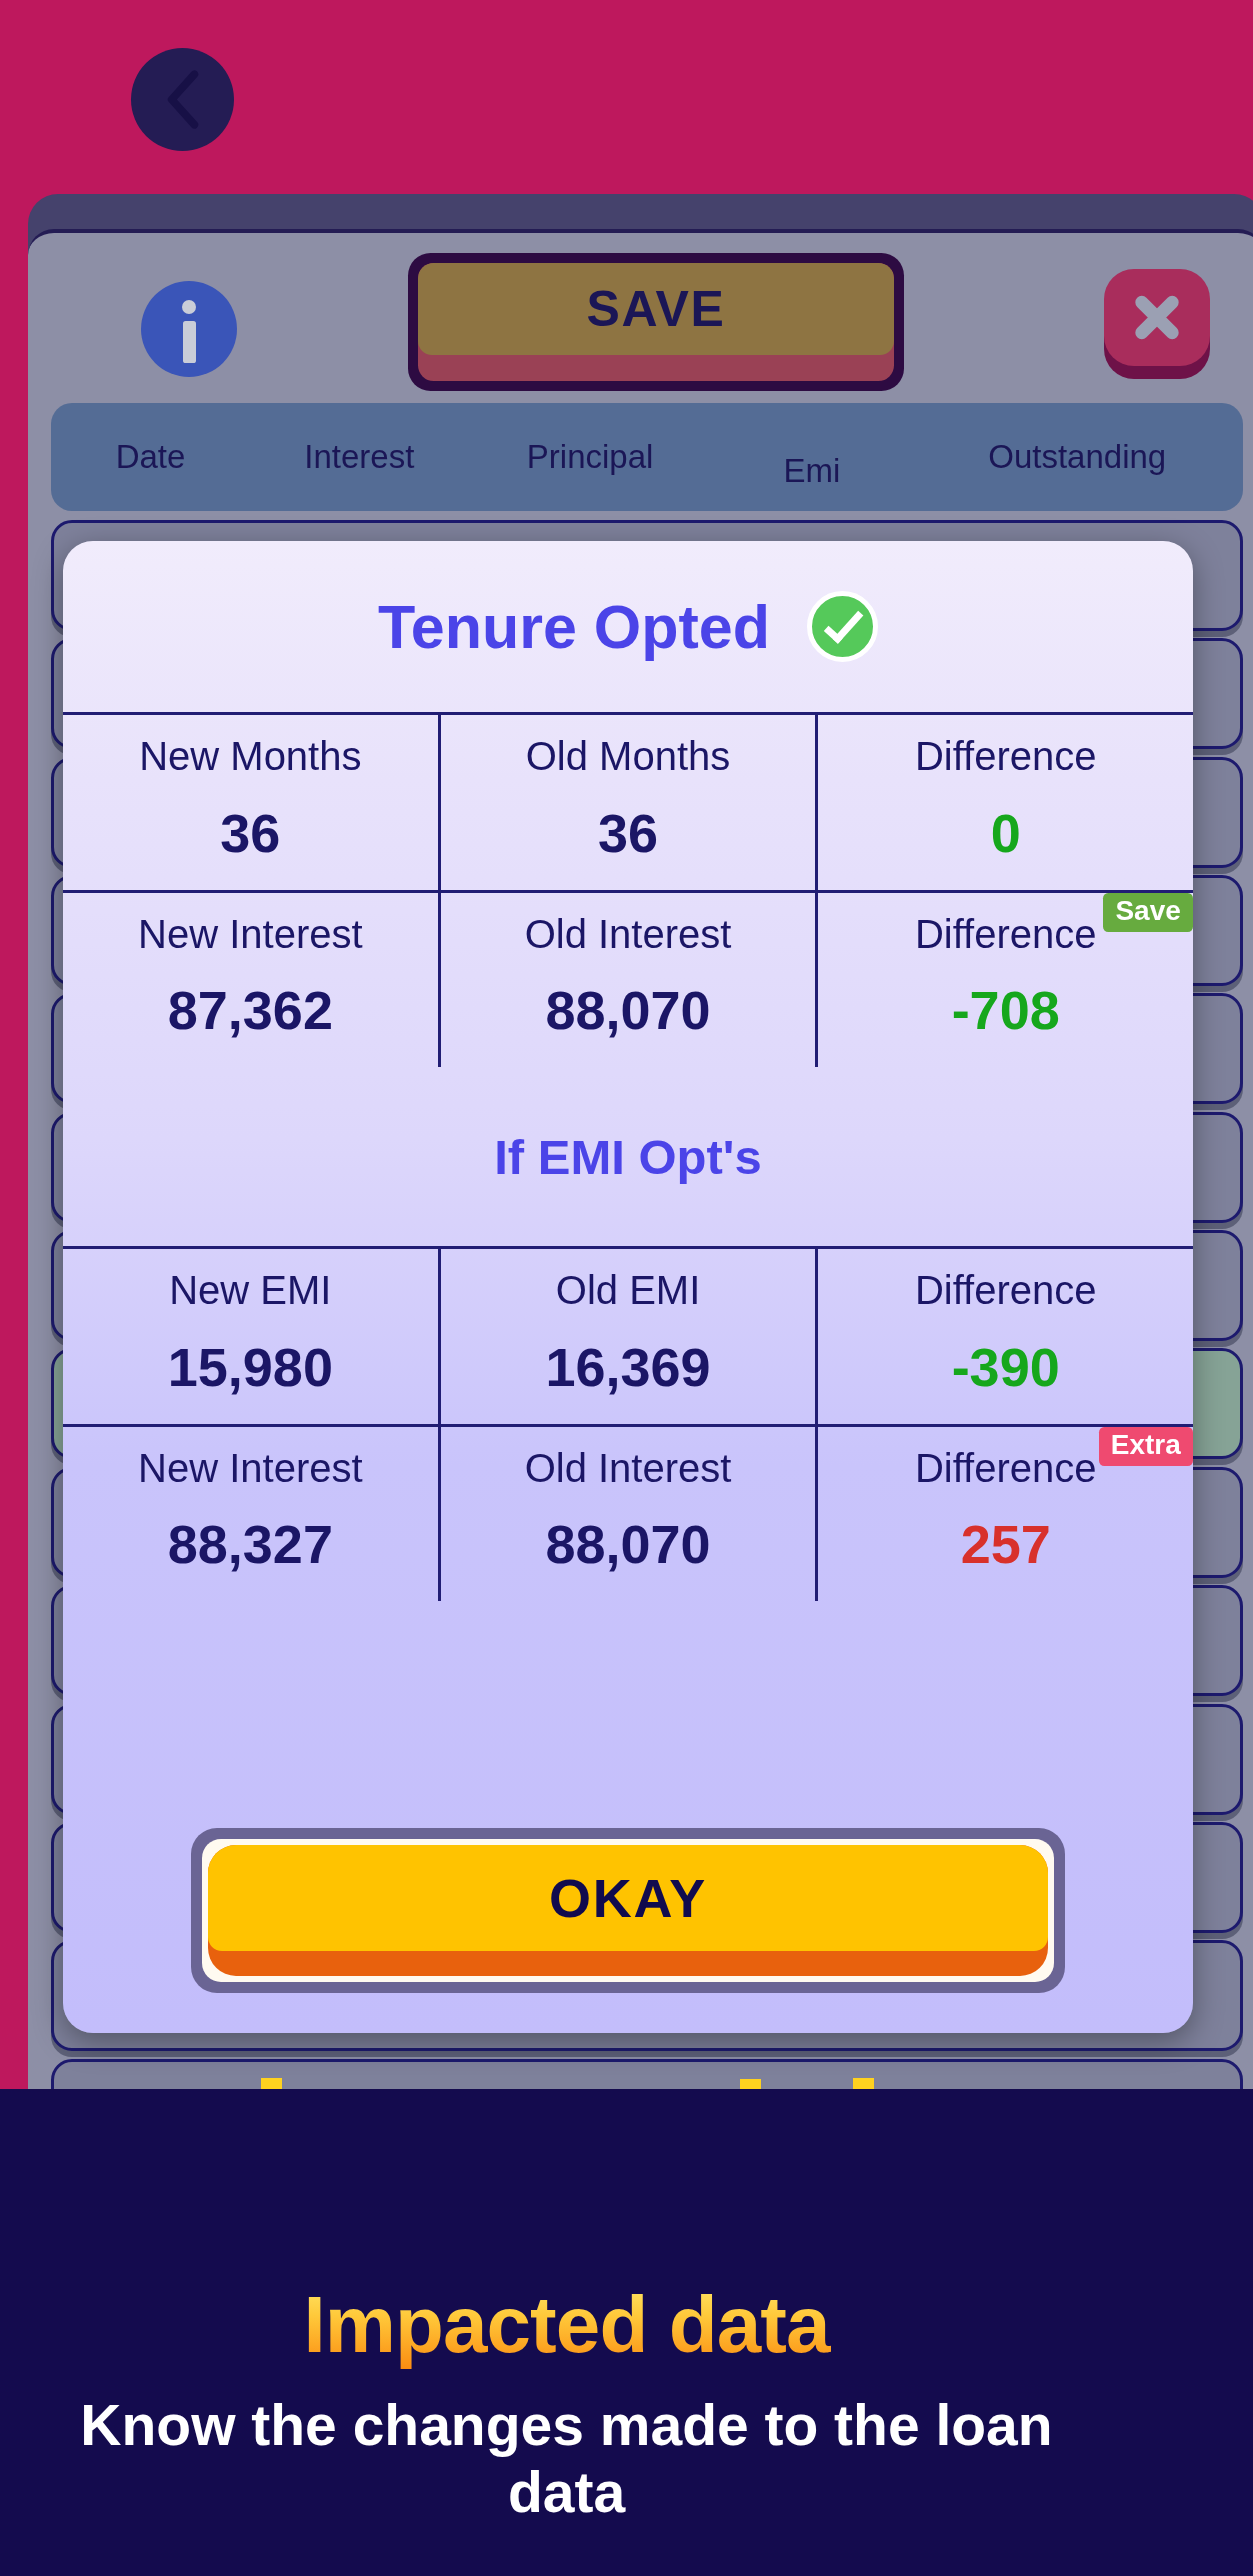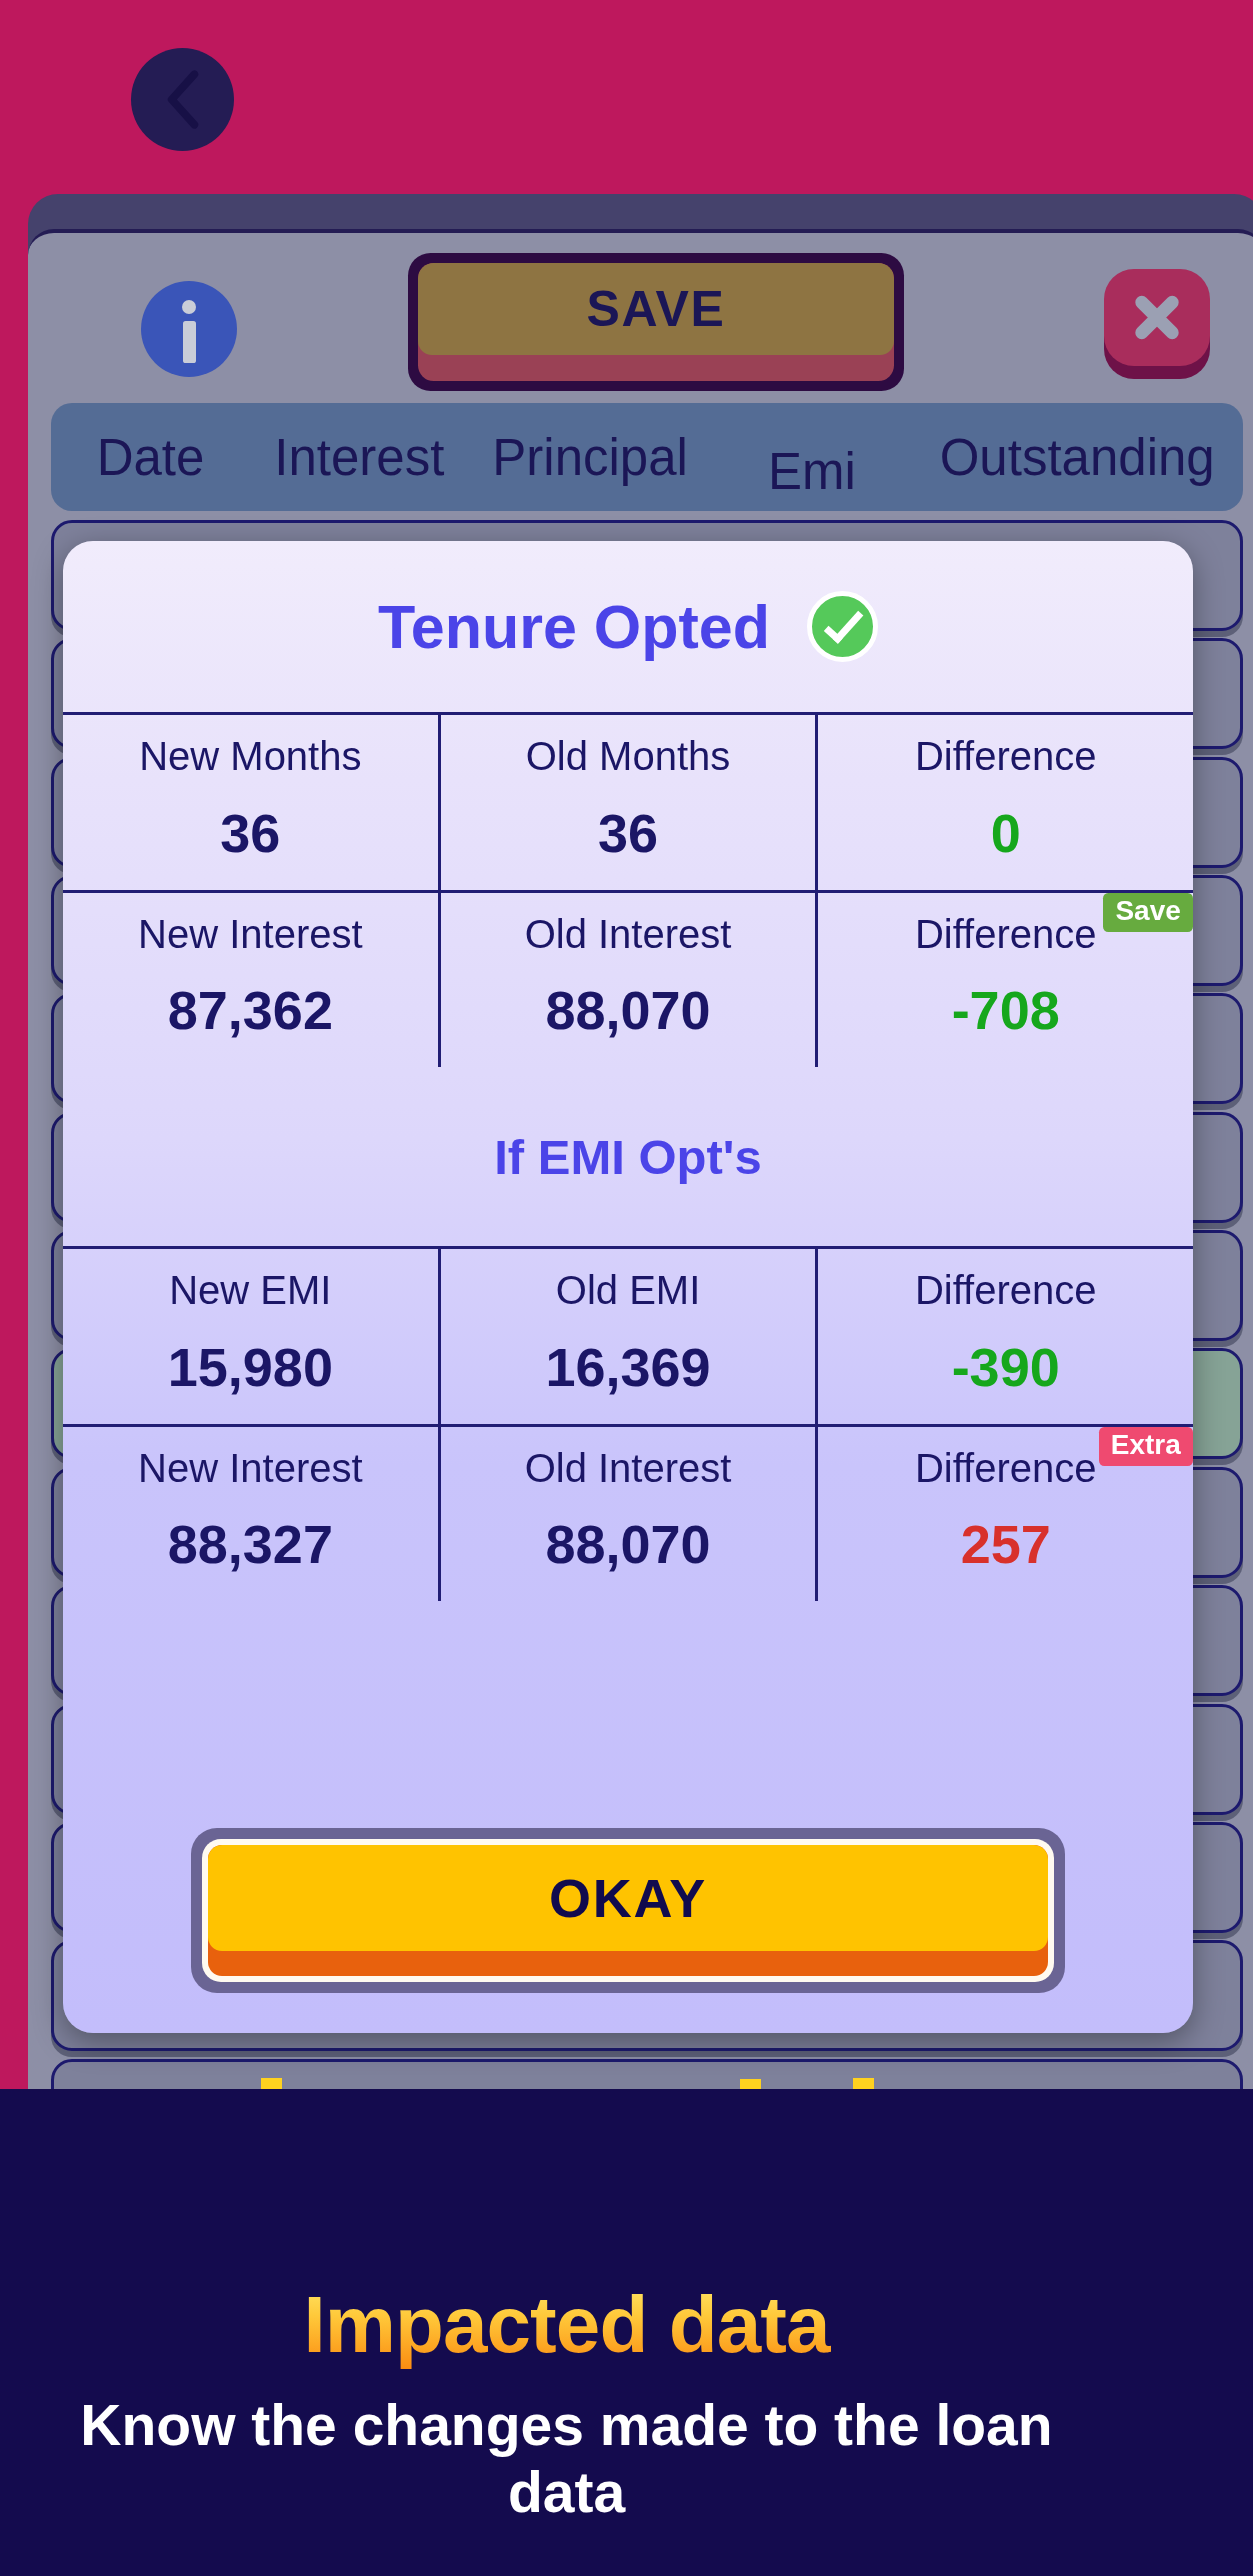--- a/index.html
+++ b/index.html
@@ -88,21 +88,21 @@
   #close-btn .x1 { transform:rotate(45deg); }
   #close-btn .x2 { transform:rotate(-45deg); }
 
   
   #table-header {
     position:absolute; left:22.6px; top:170px; width:1192px; height:108px;
     background:#546c95; border-radius:21px;
     display:flex; align-items:center;
   }
   #table-header .th {
-    color:#1b1656; font-size:51px; text-align:center;
+    color:#1b1656; font-size:33px; text-align:center;
   }
   .th.c-date { width:200px; }
   .th.c-int  { width:218px; }
   .th.c-prin { width:244px; }
   .th.c-emi  { width:200px;margin-top:28px; }
   .th.c-out  { width:331px; }
 
   
   #bg-rows { position:absolute; left:22.6px; top:287px; width:1192px; height:1654px; }
   .bg-row {
@@ -181,21 +181,21 @@
     display:flex; justify-content:center;
   }
   #okay-outer {
     width:874px; height:165px;
     background:#6a6494; border-radius:26px; padding:11.3px;
   }
   #okay-mid {
     width:100%; height:100%; background:#fffaf0; border-radius:19px; padding:6.1px;
   }
   #okay-inner {
-    width:100%; height:100%; background:#e8610d; border-radius:14px; overflow:hidden;
+    width:100%; height:100%; background:#e8610d; border-radius:28px; overflow:hidden;
   }
   #okay-face {
     width:100%; height:106px;
     background:#ffc300; border-radius:14px;
     display:flex; align-items:center; justify-content:center;
   }
   #okay-face span { font-size:54px; font-weight:bold; color:#110b4e; letter-spacing:1.7px; }
 
   
   #dark-overlay {

